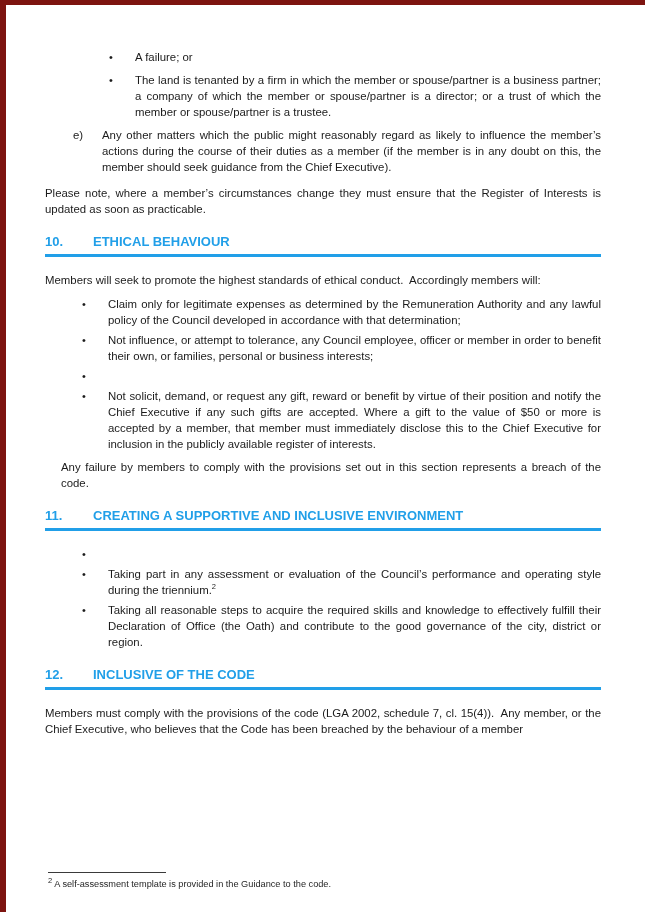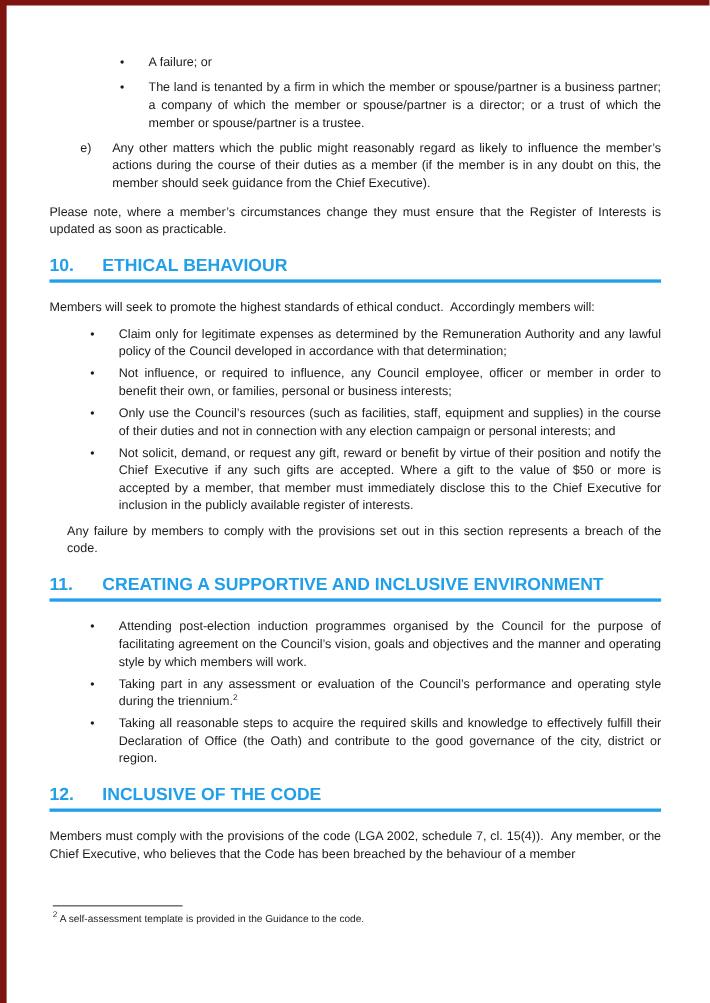--- a/index.html
+++ b/index.html
@@ -43,36 +43,36 @@
 
   .lettered { display: flex; margin: 0 0 8px 0; }
   .lettered-label { flex: none; margin-left: 28px; width: 29px; }
   .lettered-text { flex: 1 1 auto; text-align: justify; }
 
   
   .section-heading {
     display: flex;
     color: var(--heading-color, #219fe8);
     font-weight: bold;
-    font-size: 16px;
+    font-size: 13px;
     line-height: 15px;
     border-bottom: 3px solid var(--heading-color, #219fe8);
     padding-bottom: 5px;
     margin: 17px 0 15px 0;
   }
   .heading-number { flex: none; width: 48px; }
 
   .mt-sm { margin-top: 10px; }
   .outro { margin-top: 7px; margin-left: 16px; }
 
   sup { font-size: 7.5px; vertical-align: super; line-height: 0; }
 
   
   .footnote {
-    position: absolute; left: 48px; top: 823px; width: 540px;
+    position: absolute; left: 48px; top: 872px; width: 540px;
     font-size: 9.2px; line-height: 12px; color: #1f1f1f;
   }
   .footnote-rule { width: 118px; border-top: 1px solid #3a3a3a; margin-bottom: 5px; }
 </style>
 </head>
 <body>
 
 <div class="page">
   <div class="edge-top"></div>
   <div class="edge-left"></div>
@@ -103,43 +103,41 @@
         <span class="heading-title">ETHICAL BEHAVIOUR</span>
       </div>
       <p class="para">Members will seek to promote the highest standards of ethical conduct.&nbsp; Accordingly members will:</p>
       <div class="list-main">
           <div class="li">
             <span class="li-marker">•</span>
             <span class="li-text">Claim only for legitimate expenses as determined by the Remuneration Authority and any lawful policy of the Council developed in accordance with that determination;</span>
           </div>
           <div class="li">
             <span class="li-marker">•</span>
-            <span class="li-text">Not influence, or required to influence, any Council employee, officer or member in order to benefit their own, or families, personal or business interests;</span>
+            <span class="li-text">Not influence, or attempt to tolerance, any Council employee, officer or member in order to benefit their own, or families, personal or business interests;</span>
           </div>
           <div class="li">
             <span class="li-marker">•</span>
-            <span class="li-text">Only use the Council’s resources (such as facilities, staff, equipment and supplies) in the course of their duties and not in connection with any election campaign or personal interests; and</span>
           </div>
           <div class="li">
             <span class="li-marker">•</span>
             <span class="li-text">Not solicit, demand, or request any gift, reward or benefit by virtue of their position and notify the Chief Executive if any such gifts are accepted. Where a gift to the value of $50 or more is accepted by a member, that member must immediately disclose this to the Chief Executive for inclusion in the publicly available register of interests.</span>
           </div>
         </div>
       <p class="para outro">Any failure by members to comply with the provisions set out in this section represents a breach of the code.</p>
     </div>
 
     <div>
       <div class="section-heading">
         <span class="heading-number">11.</span>
         <span class="heading-title">CREATING A SUPPORTIVE AND INCLUSIVE ENVIRONMENT</span>
       </div>
       <div class="list-main">
           <div class="li">
             <span class="li-marker">•</span>
-            <span class="li-text">Attending post-election induction programmes organised by the Council for the purpose of facilitating agreement on the Council’s vision, goals and objectives and the manner and operating style by which members will work.</span>
           </div>
           <div class="li">
             <span class="li-marker">•</span>
             <span class="li-text">Taking part in any assessment or evaluation of the Council’s performance and operating style during the triennium.<sup>2</sup></span>
           </div>
           <div class="li">
             <span class="li-marker">•</span>
             <span class="li-text">Taking all reasonable steps to acquire the required skills and knowledge to effectively fulfill their Declaration of Office (the Oath) and contribute to the good governance of the city, district or region.</span>
           </div>
         </div>

